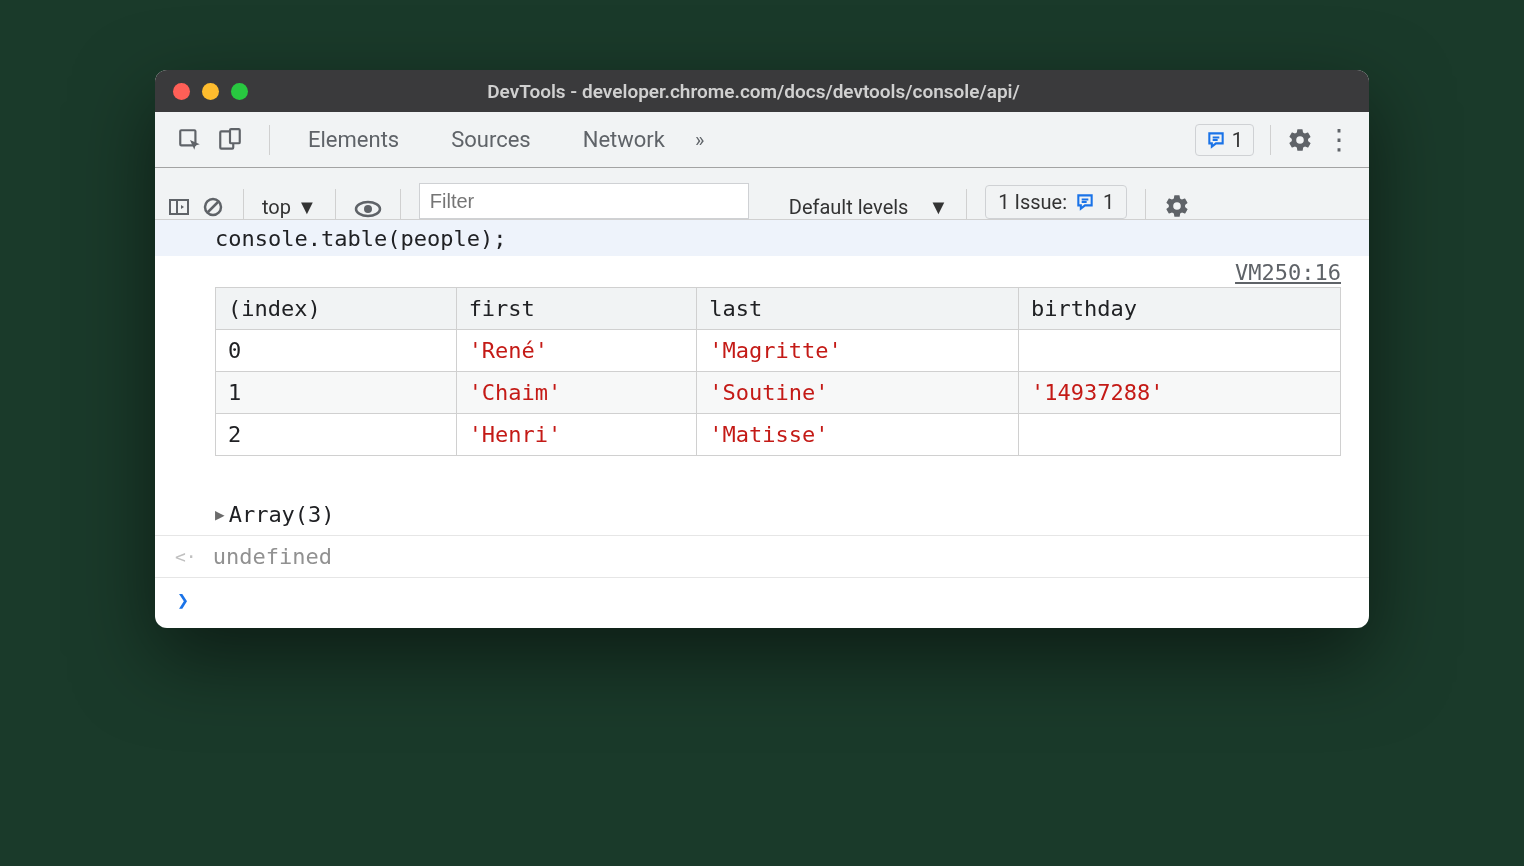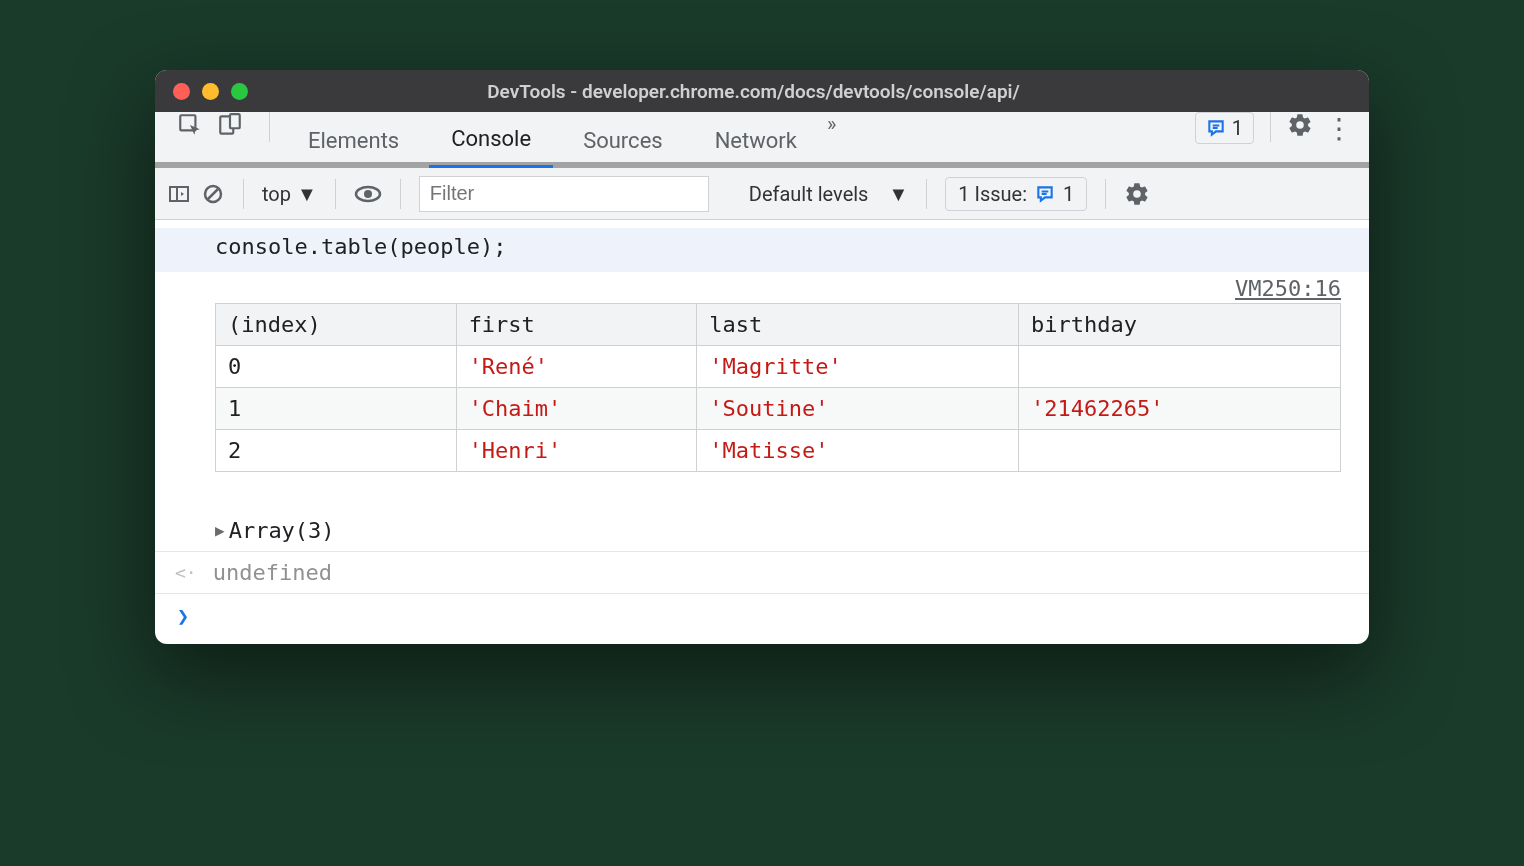--- a/index.html
+++ b/index.html
@@ -37,23 +37,23 @@
     position: absolute;
     left: 0; right: 17px;
     text-align: center;
     color: #d0d0d0;
     font-weight: 600;
     font-size: 19px;
     pointer-events: none;
   }
   .tabbar {
     display: flex;
-    align-items: flex-start;
+    align-items: center;
     background: #f1f3f4;
-    border-bottom: 6px solid #a3a3a3;
+    border-bottom: 1px solid #a3a3a3;
     height: 56px;
     padding: 0 12px;
     gap: 8px;
   }
   .inspect-icons { display: flex; align-items: center; gap: 14px; padding: 0 10px; }
   .vsep { width: 1px; height: 30px; background: #d0d0d0; margin: 0 8px; }
   .tab {
     padding: 0 22px;
     height: 56px;
     display: flex; align-items: center;
@@ -68,55 +68,54 @@
     margin-bottom: -1px;
   }
   .tabbar-spacer { flex: 1; }
   .issues-badge {
     display: flex; align-items: center; gap: 6px;
     border: 1px solid #cfd1d4; border-radius: 4px;
     padding: 3px 10px;
     font-size: 20px; color: #333;
   }
   .filterbar {
-    display: flex; align-items: center;
+    display: flex; align-items: flex-end;
     background: #f1f3f4;
     border-bottom: 1px solid #d0d0d0;
     height: 52px;
     padding: 0 12px;
     gap: 10px;
   }
   .context-select {
     display: flex; align-items: center; gap: 6px;
     color: #333; font-size: 20px; cursor: pointer;
   }
   .filter-input {
-    width: 290px; height: 36px;
+    width: 330px; height: 36px;
     border: 1px solid #cfd1d4;
     background: #fff;
     font-size: 20px;
     padding: 0 10px;
     color: #5f6368;
   }
   .levels { display: flex; align-items: center; gap: 20px; color: #333; font-size: 20px; cursor: pointer; }
   .issue-pill {
     display: flex; align-items: center; gap: 8px;
     border: 1px solid #cfd1d4; border-radius: 4px;
     padding: 4px 12px; font-size: 20px; color: #333;
   }
   .console-body {
     font-family: "SF Mono", Menlo, Consolas, monospace;
     font-size: 22px;
     color: #202124;
   }
   .code-line {
     background: #eef3fb;
-    padding: 6px 0 12px 60px;
+    padding: 6px 0 4px 60px;
     border-bottom: 1px solid #eef3fb;
-    margin-top: 8px;
   }
   .src-link {
     text-align: right;
     padding: 4px 28px 0 0;
     color: #5f6368;
     text-decoration: underline;
     font-size: 22px;
   }
   .tablewrap { padding: 2px 28px 8px 60px; }
   table.ct {
@@ -176,21 +175,20 @@
       </span>
       <span class="icon-btn">
         <svg width="26" height="26" viewBox="0 0 24 24" fill="none" stroke="#5f6368" stroke-width="2">
             <rect x="3" y="4" width="12" height="16" rx="1"></rect>
             <rect x="12" y="2" width="9" height="13" rx="1" fill="#f1f3f4"></rect>
           </svg>
       </span>
     </div>
     <div class="vsep"></div>
     <div class="tab">Elements</div>
-    <div class="tab active">Console</div>
     <div class="tab">Sources</div>
     <div class="tab">Network</div>
     <span class="chev icon-btn">»</span>
     <div class="tabbar-spacer"></div>
     <div class="issues-badge">
       <svg width="20" height="20" viewBox="0 0 24 24" fill="none" stroke="#1a73e8" stroke-width="2.5">
           <path d="M4 4h16v12H12l-5 4v-4H4z"></path>
           <line x1="8" y1="9" x2="16" y2="9"></line>
           <line x1="8" y1="12" x2="14" y2="12"></line>
         </svg>
@@ -273,21 +271,21 @@
           <tr>
             <td>0</td>
             <td class="strval">'René'</td>
             <td class="strval">'Magritte'</td>
             <td class="strval"></td>
           </tr>
           <tr>
             <td>1</td>
             <td class="strval">'Chaim'</td>
             <td class="strval">'Soutine'</td>
-            <td class="strval">'21462265'</td>
+            <td class="strval">'14937288'</td>
           </tr>
           <tr>
             <td>2</td>
             <td class="strval">'Henri'</td>
             <td class="strval">'Matisse'</td>
             <td class="strval"></td>
           </tr>
         </tbody>
       </table>
     </div>

